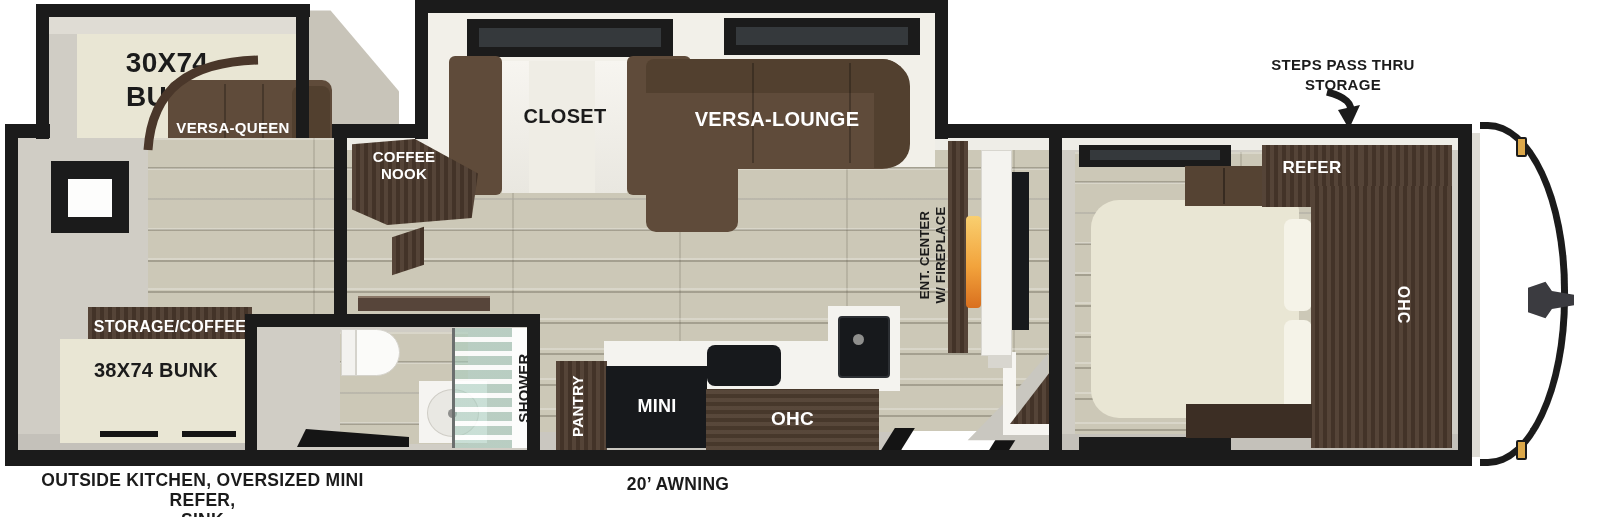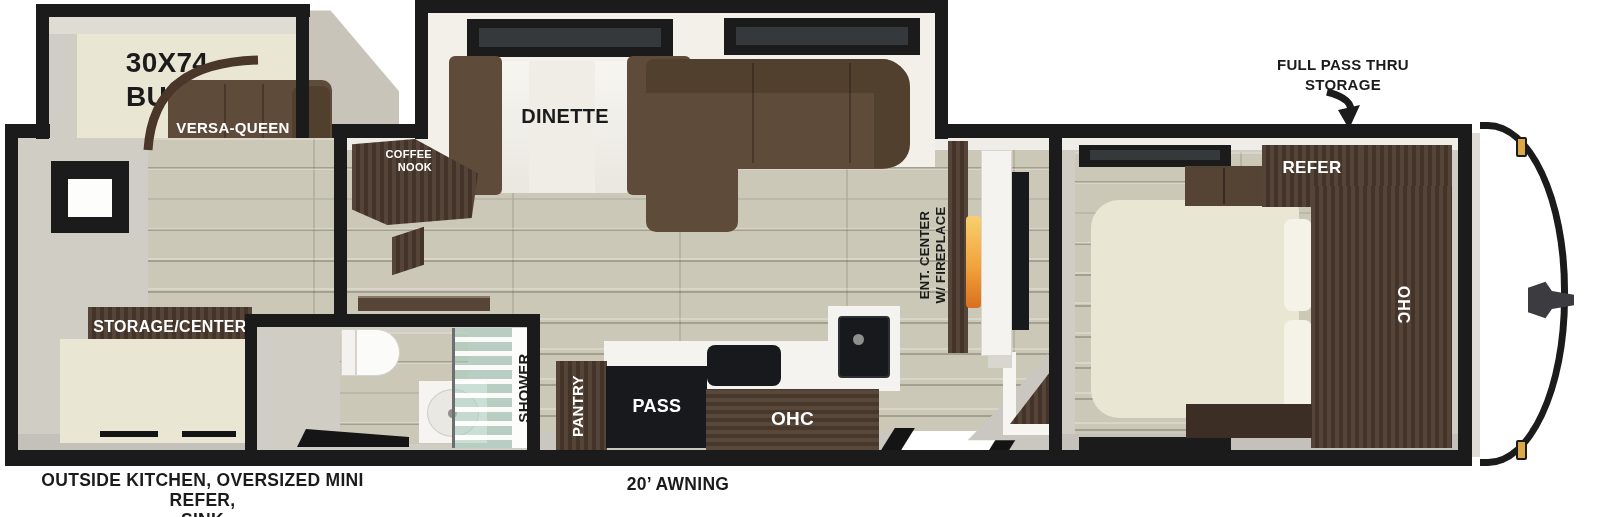--- a/index.html
+++ b/index.html
@@ -46,64 +46,66 @@
   <div class="abs" style="left:224px;top:84px;width:2px;height:88px;background:rgba(0,0,0,.25);"></div>
   <div class="abs" style="left:262px;top:84px;width:2px;height:88px;background:rgba(0,0,0,.25);"></div>
   <div class="abs lbl w" style="left:170px;top:119px;width:126px;font-size:15px;">VERSA-QUEEN</div>
 
   <div class="abs gray" style="left:18px;top:138px;width:316px;height:312px;"></div>
   <div class="abs wood" style="left:148px;top:138px;width:186px;height:312px;"></div>
   <div class="abs" style="left:18px;top:434px;width:316px;height:16px;background:#c4c1ba;"></div>
   <div class="abs wall" style="left:51px;top:161px;width:78px;height:72px;"></div>
   <div class="abs" style="left:68px;top:179px;width:44px;height:38px;background:#fdfdfc;"></div>
   <div class="abs graind" style="left:88px;top:307px;width:164px;height:39px;"></div>
-  <div class="abs lbl w" style="left:92px;top:317px;width:156px;font-size:16px;">STORAGE/CENTER</div>
+  <div class="abs lbl w" style="left:92px;top:317px;width:156px;font-size:16px;">STORAGE/COFFEE</div>
   <div class="abs cream" style="left:60px;top:339px;width:192px;height:104px;"></div>
+  <div class="abs lbl" style="left:66px;top:358px;width:180px;font-size:20px;">38X74 BUNK</div>
   <div class="abs" style="left:100px;top:431px;width:58px;height:6px;background:#141414;"></div>
   <div class="abs" style="left:182px;top:431px;width:54px;height:6px;background:#141414;"></div>
 
   <div class="abs wood" style="left:347px;top:138px;width:702px;height:312px;"></div>
   <div class="abs" style="left:347px;top:138px;width:702px;height:12px;background:#eeede7;"></div>
   <div class="abs" style="left:347px;top:432px;width:702px;height:18px;background:#cac7c0;"></div>
 
   <div class="abs slidefloor" style="left:428px;top:13px;width:507px;height:124px;"></div>
   <div class="abs slidefloor" style="left:428px;top:137px;width:507px;height:30px;"></div>
   <div class="abs wall" style="left:467px;top:19px;width:206px;height:38px;"></div>
   <div class="abs" style="left:479px;top:28px;width:182px;height:19px;background:#35393c;"></div>
   <div class="abs wall" style="left:724px;top:18px;width:196px;height:37px;"></div>
   <div class="abs" style="left:736px;top:27px;width:172px;height:18px;background:#35393c;"></div>
 
   <div class="abs sofa" style="left:449px;top:56px;width:53px;height:139px;border-radius:6px;"></div>
   <div class="abs sofa" style="left:627px;top:56px;width:64px;height:139px;border-radius:6px;"></div>
   <div class="abs" style="left:502px;top:61px;width:125px;height:132px;background:linear-gradient(180deg,#f7f5f0,#e9e7e0);"></div>
   <div class="abs" style="left:529px;top:61px;width:66px;height:132px;background:#efede5;"></div>
-  <div class="abs lbl" style="left:495px;top:104px;width:140px;font-size:20px;">DINETTE</div>
+  <div class="abs lbl" style="left:495px;top:104px;width:140px;font-size:20px;">CLOSET</div>
 
   <div class="abs sofa" style="left:646px;top:59px;width:262px;height:110px;border-radius:8px 26px 26px 8px;"></div>
   <div class="abs sofadk" style="left:646px;top:59px;width:262px;height:34px;border-radius:8px 26px 0 0;"></div>
   <div class="abs sofa" style="left:646px;top:155px;width:92px;height:77px;border-radius:0 0 10px 10px;"></div>
   <div class="abs" style="left:752px;top:63px;width:2px;height:100px;background:rgba(0,0,0,.25);"></div>
   <div class="abs" style="left:849px;top:63px;width:2px;height:100px;background:rgba(0,0,0,.25);"></div>
   <div class="abs sofadk" style="left:874px;top:62px;width:36px;height:106px;border-radius:0 24px 24px 0;"></div>
+  <div class="abs lbl w" style="left:688px;top:107px;width:178px;font-size:20px;">VERSA-LOUNGE</div>
 
   <div class="abs graind" style="left:352px;top:139px;width:126px;height:86px;clip-path:polygon(0 6%,50% 0,100% 40%,95% 92%,28% 100%,0 82%);"></div>
-  <div class="abs lbl w" style="left:336px;top:148px;width:96px;font-size:11px;line-height:1.15;text-align:right;">COFFEE
+  <div class="abs lbl w" style="left:356px;top:148px;width:96px;font-size:15px;line-height:1.15;">COFFEE
 NOOK</div>
   <div class="abs graind" style="left:392px;top:232px;width:32px;height:38px;transform:skewY(-18deg);"></div>
   <div class="abs" style="left:358px;top:296px;width:132px;height:15px;background:#57453a;border-top:2px solid #8a7767;"></div>
 
   <div class="abs whiteunit" style="left:604px;top:341px;width:296px;height:50px;"></div>
   <div class="abs whiteunit" style="left:828px;top:306px;width:72px;height:80px;"></div>
   <div class="abs blackbox" style="left:707px;top:345px;width:74px;height:41px;border-radius:8px;"></div>
   <div class="abs blackbox" style="left:838px;top:316px;width:52px;height:62px;border-radius:4px;border:2px solid #2c2f33;"></div>
   <div class="abs" style="left:853px;top:334px;width:11px;height:11px;border-radius:50%;background:#8f8f8d;"></div>
   <div class="abs graind" style="left:556px;top:361px;width:51px;height:92px;"></div>
   <div class="abs lbl w rotccw" style="left:531px;top:394px;width:100px;height:24px;font-size:15px;">PANTRY</div>
   <div class="abs blackbox" style="left:606px;top:366px;width:101px;height:82px;"></div>
-  <div class="abs lbl w" style="left:612px;top:396px;width:90px;font-size:18px;">PASS</div>
+  <div class="abs lbl w" style="left:612px;top:396px;width:90px;font-size:18px;">MINI</div>
   <div class="abs grainh" style="left:706px;top:389px;width:173px;height:61px;"></div>
   <div class="abs lbl w" style="left:740px;top:408px;width:105px;font-size:19px;">OHC</div>
 
   <div class="abs" style="left:902px;top:431px;width:104px;height:19px;background:#ffffff;"></div>
   <div class="abs" style="left:888px;top:428px;width:20px;height:22px;background:#141414;transform:skewX(-32deg);"></div>
   <div class="abs" style="left:996px;top:428px;width:20px;height:22px;background:#141414;transform:skewX(-32deg);"></div>
   <div class="abs" style="left:966px;top:350px;width:82px;height:94px;background:#c9c7c0;clip-path:polygon(100% 4%,100% 96%,2% 96%,58% 46%);"></div>
   <div class="abs" style="left:1003px;top:352px;width:13px;height:82px;background:#f6f5f1;"></div>
   <div class="abs" style="left:1003px;top:424px;width:50px;height:11px;background:#f6f5f1;"></div>
   <div class="abs graind" style="left:1010px;top:372px;width:40px;height:52px;clip-path:polygon(100% 0,100% 100%,0 100%);"></div>
@@ -171,19 +173,19 @@
   <div class="abs" style="left:1516px;top:137px;width:11px;height:20px;background:#dca84a;border:2px solid #1b1b1b;border-radius:2px;"></div>
   <div class="abs" style="left:1516px;top:440px;width:11px;height:20px;background:#dca84a;border:2px solid #1b1b1b;border-radius:2px;"></div>
   <div class="abs" style="left:1528px;top:281px;width:46px;height:38px;background:#3b3b40;clip-path:polygon(0 18%,38% 2%,52% 26%,100% 36%,100% 64%,52% 74%,38% 98%,0 82%);"></div>
 
   <svg class="abs" style="left:0;top:0;width:1600px;height:517px;pointer-events:none;" viewBox="0 0 1600 517">
     <path d="M 148 150 C 152 88 190 62 258 60" stroke="#4a372a" stroke-width="9" fill="none"></path>
     <path d="M 1327 92 C 1346 97 1353 104 1350 113" stroke="#1b1b1b" stroke-width="7" fill="none"></path>
     <path d="M 1338 110 L 1360 105 L 1349 129 Z" fill="#1b1b1b"></path>
   </svg>
 
-  <div class="abs lbl" style="left:1258px;top:55px;width:170px;font-size:15px;line-height:1.3;">FULL PASS THRU
+  <div class="abs lbl" style="left:1258px;top:55px;width:170px;font-size:15px;line-height:1.3;">STEPS PASS THRU
 STORAGE</div>
   <div class="abs lbl" style="left:10px;top:470px;width:385px;font-size:17.5px;line-height:1.15;">OUTSIDE KITCHEN, OVERSIZED MINI REFER,
 SINK</div>
   <div class="abs lbl" style="left:603px;top:474px;width:150px;font-size:17.5px;">20’ AWNING</div>
 
 </div>
 
 </body></html>

